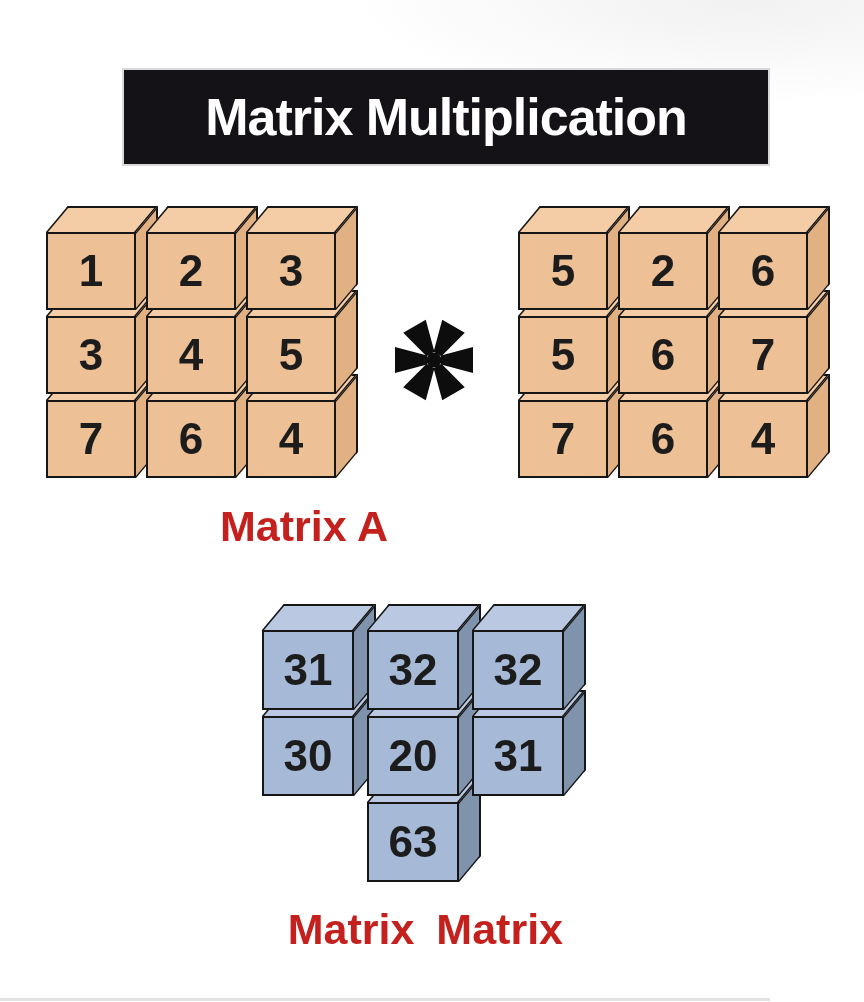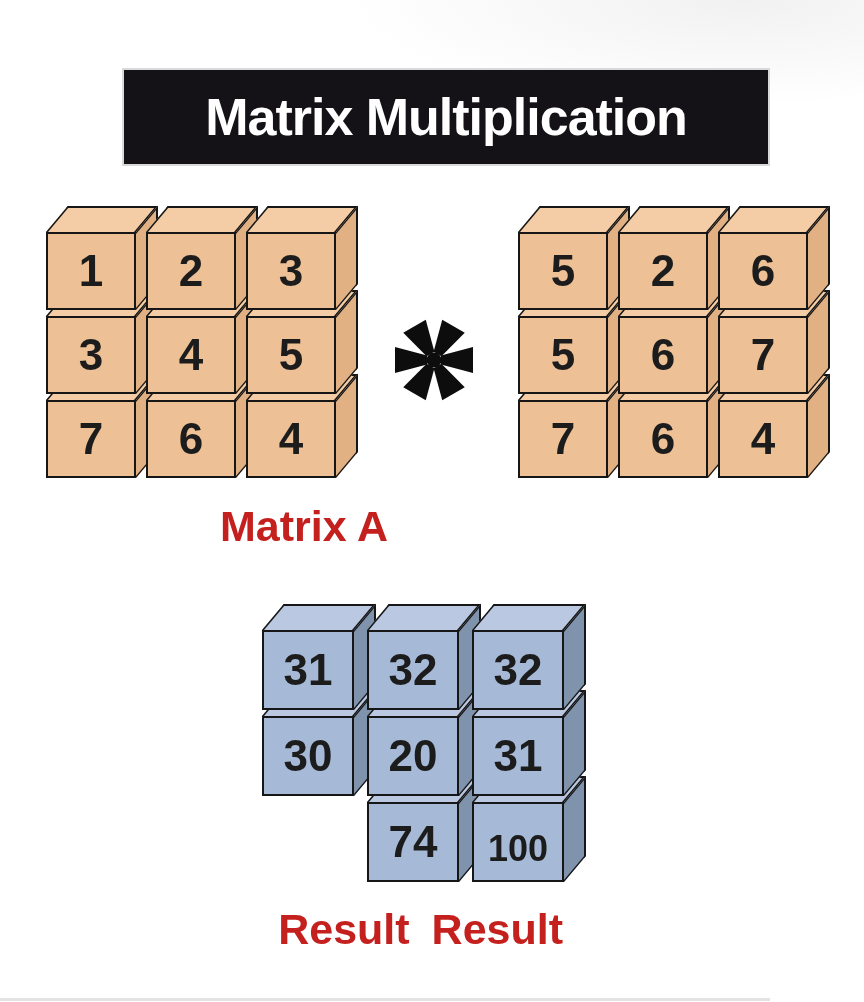--- a/index.html
+++ b/index.html
@@ -282,29 +282,22 @@
         <div class="face top"></div>
         <div class="face side"></div>
         <div class="face front">
           <span class="num">31</span>
         </div>
       </div>
     <div class="cube blue rx1 sy2" style="z-index:12">
         <div class="face top"></div>
         <div class="face side"></div>
         <div class="face front">
-          <span class="num">74</span>
-        </div>
-      </div>
-    <div class="cube blue rx2 sy2" style="z-index:13">
-        <div class="face top"></div>
-        <div class="face side"></div>
-        <div class="face front">
-          <span class="num small">100</span>
+          <span class="num">63</span>
         </div>
       </div>
   </div>
 
-  <div class="red-label lbl-r">Result Result</div>
+  <div class="red-label lbl-r">Matrix Matrix</div>
 
   <div class="bottom-line"></div>
 
 </div>
 
 </body></html>

